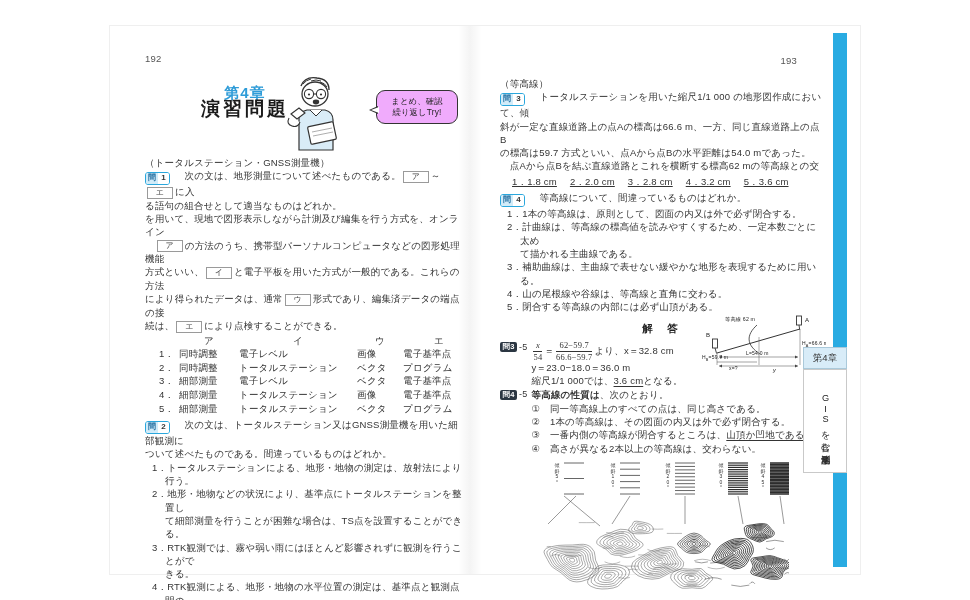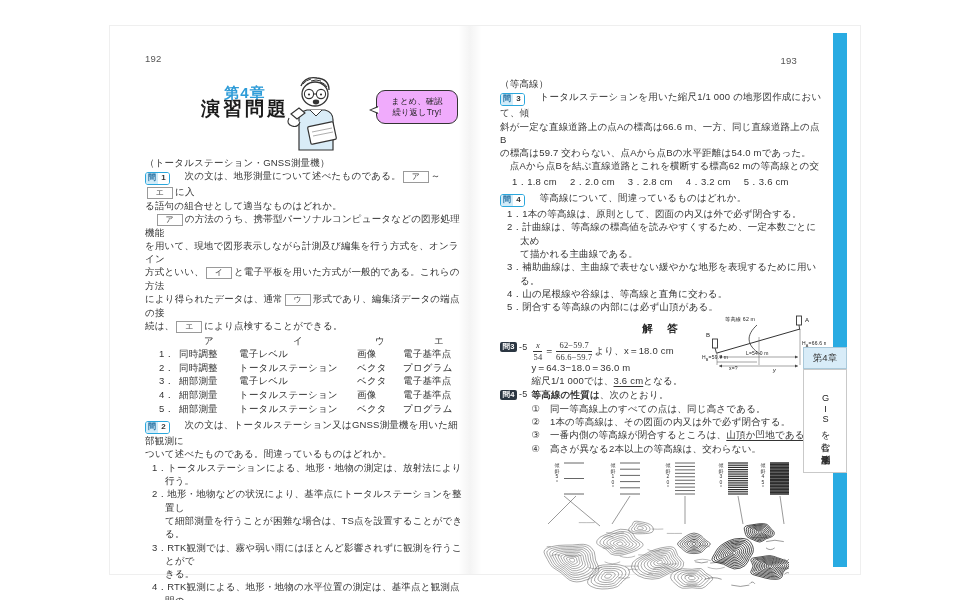--- a/index.html
+++ b/index.html
@@ -41,21 +41,21 @@
             height:10px; min-width:24px; text-align:center; vertical-align:0.5px; color:#444;
             background:#fff; margin:0 2px; }
 
   .hang { padding-left:13px; text-indent:-13px; white-space:pre-line; }
   .items { margin-left:7px; }
 
   .opt-table { margin:1px 0 3px 14px; }
   .trow { display:grid; grid-template-columns:20px 60px 118px 46px 72px; height:13.6px; }
   .trow .hd { text-align:center; }
 
-  .opts { display:flex; gap:13px; margin:2px 0 2px 12px; }
+  .opts { display:flex; gap:13px; margin:2px 0 2px 12px;text-decoration:underline; }
 
   .ans-heading { display:flex; align-items:center; margin:9px 0 5px;flex-direction:column; }
   .ans-heading .t { font-weight:bold; font-size:10.5px; color:#222; letter-spacing:2px; }
   .ans-heading .rule { flex:1; height:2px; background:#bfe2f3; margin-left:8px; }
 
   .ansrow { display:flex; align-items:flex-start; margin-top:1px; }
   .abadge { flex:0 0 auto; background:#2b3642; color:#fff; font-size:7.5px; line-height:10px;
             height:10px; padding:0 2.5px; border-radius:2px; font-weight:bold; margin-top:1.5px; }
   .anum { flex:0 0 auto; font-size:9px; margin:0 4px 0 2px; }
   .anscontent { flex:1; }
@@ -126,22 +126,22 @@
 
     <div>
       <div>
         <span class="qbadge">
             <span class="k">問</span>
             <span class="n">1</span>
           </span><span>　次の文は、地形測量について述べたものである。</span><span class="box-blank">ア</span><span>～</span><span class="box-blank">エ</span><span>に入</span>
       </div>
       <div>る語句の組合せとして適当なものはどれか。</div>
       <div>
+        <div>を用いて、現地で図形表示しながら計測及び編集を行う方式を、オンライン</div>
         <div><span>　</span><span class="box-blank">ア</span><span>の方法のうち、携帯型パーソナルコンピュータなどの図形処理機能</span></div>
-        <div>を用いて、現地で図形表示しながら計測及び編集を行う方式を、オンライン</div>
         <div><span>方式といい、</span><span class="box-blank">イ</span><span>と電子平板を用いた方式が一般的である。これらの方法</span></div>
         <div><span>により得られたデータは、通常</span><span class="box-blank">ウ</span><span>形式であり、編集済データの端点の接</span></div>
         <div><span>続は、</span><span class="box-blank">エ</span><span>により点検することができる。</span></div>
       </div>
       <div class="opt-table">
         <div class="trow">
           <span></span>
           <span class="hd">ア</span>
           <span class="hd">イ</span>
           <span class="hd">ウ</span>
@@ -214,21 +214,21 @@
 
     
     <div>
       <div>
         <span class="qbadge">
             <span class="k">問</span>
             <span class="n">3</span>
           </span><span>　トータルステーションを用いた縮尺1/1 000 の地形図作成において、傾</span>
       </div>
       <div>斜が一定な直線道路上の点Aの標高は66.6 m、一方、同じ直線道路上の点B</div>
-      <div>の標高は59.7 交わらない、点Aから点Bの水平距離は54.0 mであった。</div>
+      <div>の標高は59.7 方式といい、点Aから点Bの水平距離は54.0 mであった。</div>
       <div>　点Aから点Bを結ぶ直線道路とこれを横断する標高62 mの等高線との交</div>
       <div class="opts">
           <span>1．1.8 cm</span>
           <span>2．2.0 cm</span>
           <span>3．2.8 cm</span>
           <span>4．3.2 cm</span>
           <span>5．3.6 cm</span>
         </div>
     </div>
 
@@ -255,23 +255,23 @@
       <div class="ans-heading">
         <span class="t">解　答</span>
         <span class="rule"></span>
       </div>
 
       <div class="ansrow">
         <span class="abadge">問3</span>
         <span class="anum">-5</span>
         <span class="anscontent">
           <div class="fline">
-            <span class="frac"><span class="fn fvar">x</span><span class="fd">54</span></span><span>＝</span><span class="frac"><span class="fn">62−59.7</span><span class="fd">66.6−59.7</span></span><span>より、x＝18.0 cm</span>
+            <span class="frac"><span class="fn fvar">x</span><span class="fd">54</span></span><span>＝</span><span class="frac"><span class="fn">62−59.7</span><span class="fd">66.6−59.7</span></span><span>より、x＝32.8 cm</span>
           </div>
-          <div>y＝64.3−18.0＝36.0 m</div>
+          <div>y＝23.0−18.0＝36.0 m</div>
           <div><span>縮尺1/1 000では、</span><span class="u">3.6 cm</span><span>となる。</span></div>
         </span>
       </div>
 
       <svg class="a3-diagram" width="125" height="60" viewBox="0 0 125 60">
         <line x1="16" y1="40" x2="99" y2="16" stroke="#333" stroke-width="1"></line>
         <rect x="95.5" y="3" width="5" height="9" fill="#fff" stroke="#333" stroke-width="0.9"></rect>
         <line x1="98" y1="12" x2="98.7" y2="16.5" stroke="#333" stroke-width="0.9"></line>
         <text x="104" y="9" font-size="6" fill="#222">A</text>
         <rect x="11.5" y="26" width="5" height="9" fill="#fff" stroke="#333" stroke-width="0.9"></rect>

